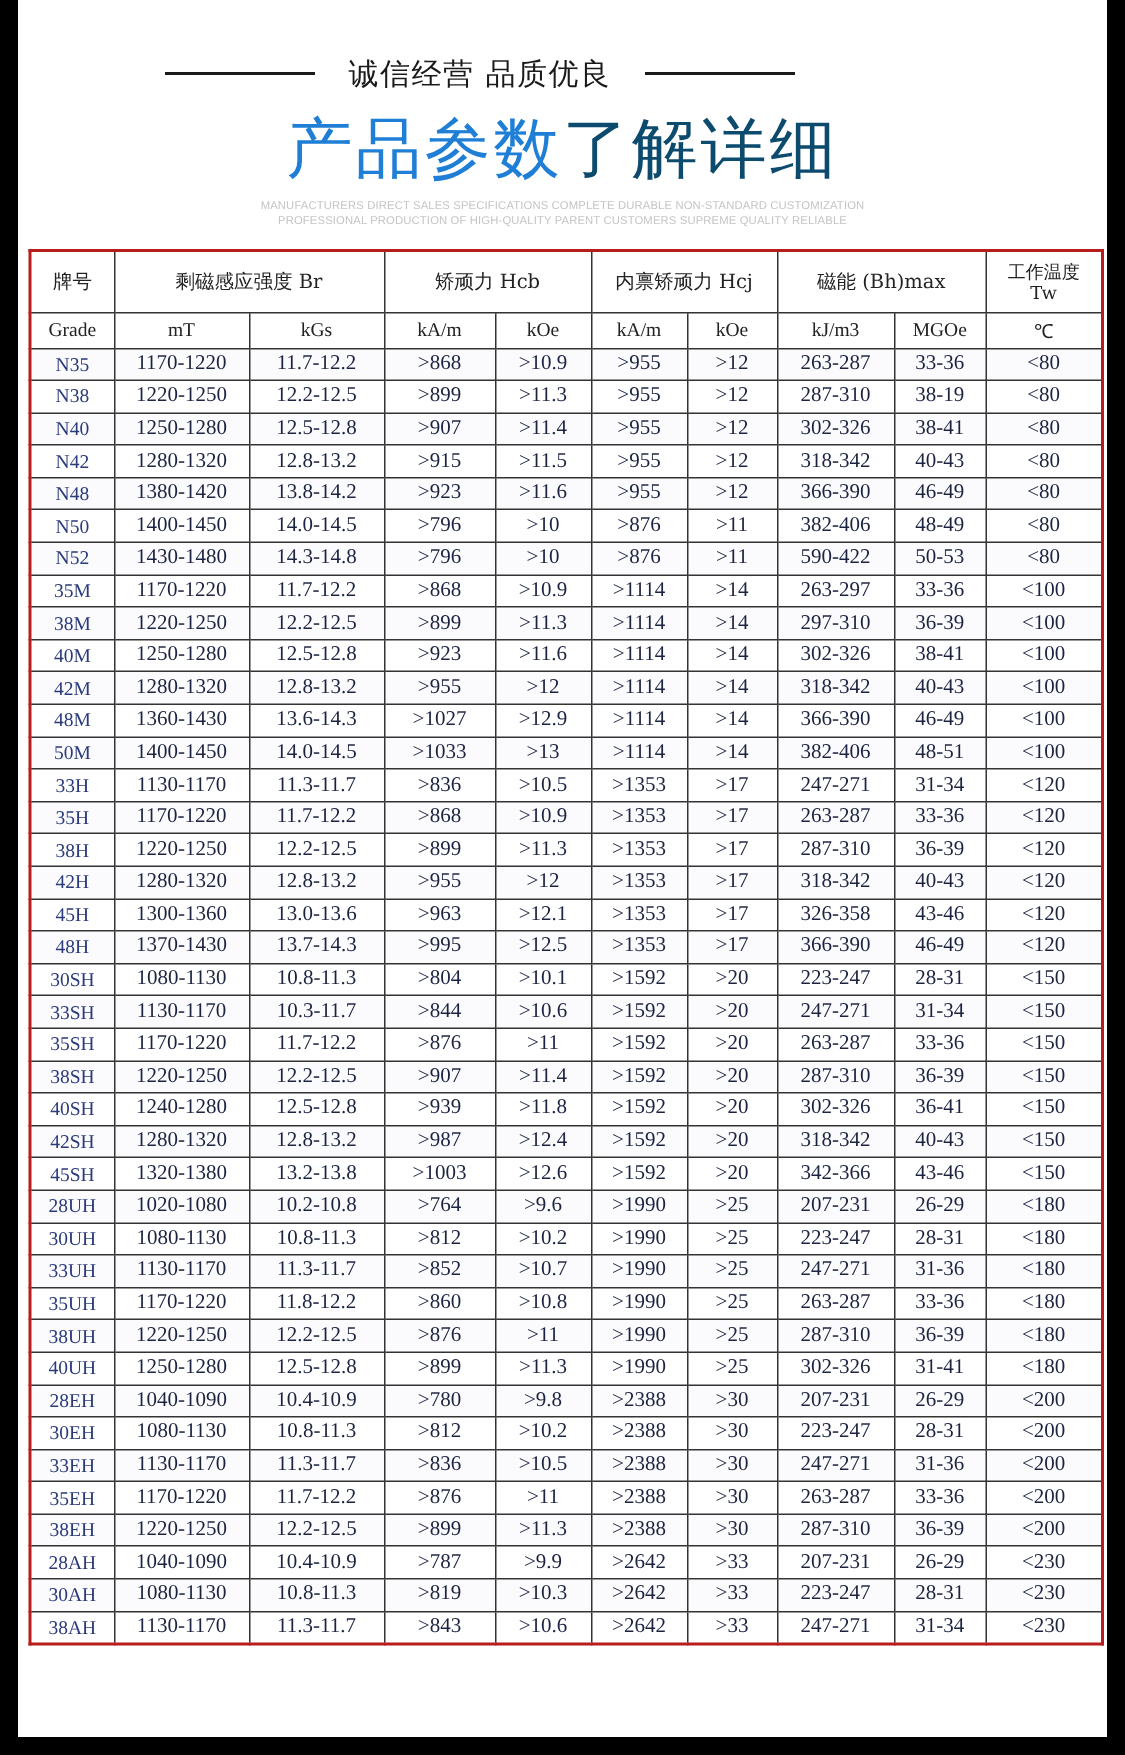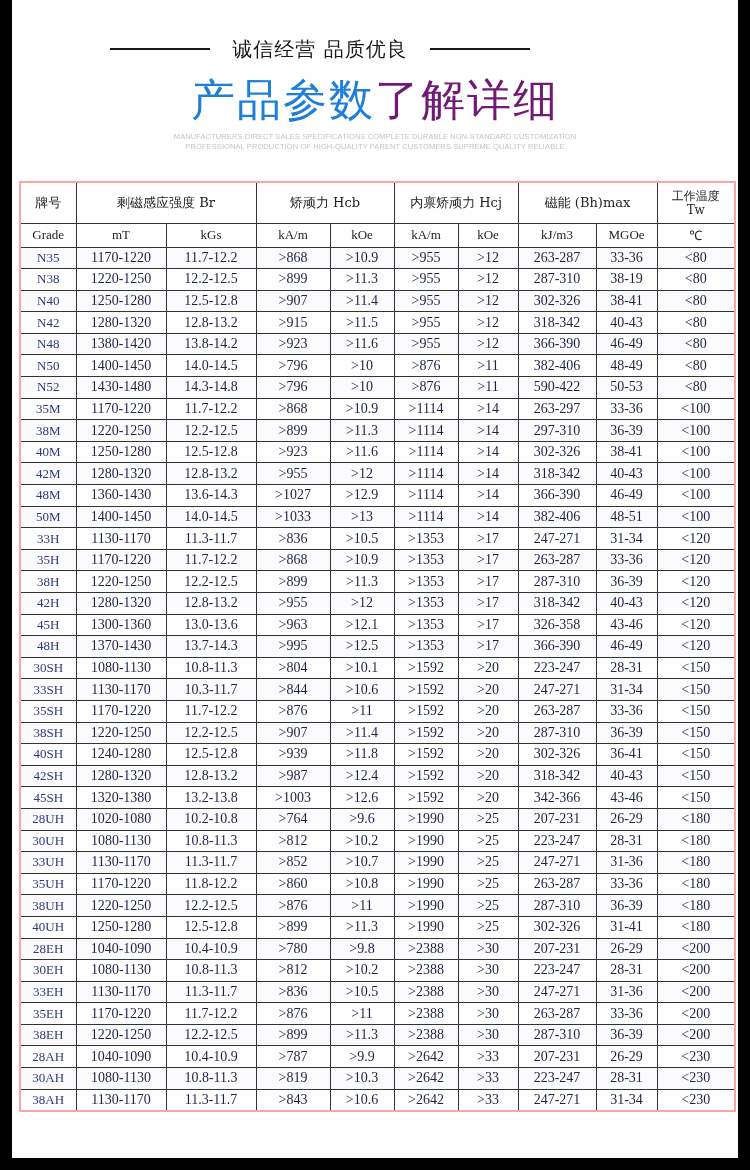--- a/index.html
+++ b/index.html
@@ -16,31 +16,31 @@
     .slogan-text {
       font-family: "DejaVu Sans", sans-serif; font-size: 20px; color: #1a1a1a;
       margin: 0 22px; letter-spacing: 1px;
     }
     .title {
       position: absolute; top: 70px; left: 0; width: 726px; text-align: center;
       font-family: "DejaVu Sans", sans-serif; font-size: 44px; font-weight: normal;
       letter-spacing: 2px; line-height: 60px;
     }
     .title .blue { color: #1f7fd6; }
-    .title .black { color: #701a75; }
+    .title .black { color: #0c4a6e; }
     .subtitle {
       position: absolute; top: 132px; left: 0; width: 726px; text-align: center;
       font-family: "Liberation Sans", sans-serif; font-size: 7.5px; color: #c4c4c4;
       line-height: 10px; letter-spacing: 0.1px;
     }
     table.spec {
-      position: absolute; top: 181px; left: 7px; width: 715px;
+      position: absolute; top: 166px; left: 7px; width: 715px;
       border-collapse: collapse; table-layout: fixed;
       font-family: "Liberation Serif", serif; color: #1c2340;
-      border: 2px solid #fca5a5;
+      border: 2px solid #b91c1c;
     }
     table.spec td, table.spec th {
       border: 1.5px solid #333; text-align: center; vertical-align: middle;
       font-weight: normal; white-space: nowrap; overflow: hidden;
     }
     table.spec thead tr.h1 th { height: 41px; font-size: 13px; font-family: "DejaVu Serif", serif; color: #222; }
     table.spec thead tr.h1 th.temp { font-size: 12px; line-height: 14px; }
     table.spec thead tr.h2 th { height: 24px; font-size: 13px; color: #222; margin-top: 42px; }
     table.spec tbody td { height: 21.6px; font-size: 14px; padding: 0 2px; }
     table.spec tbody td.grade { color: #2a3a7a; font-size: 13px; }

